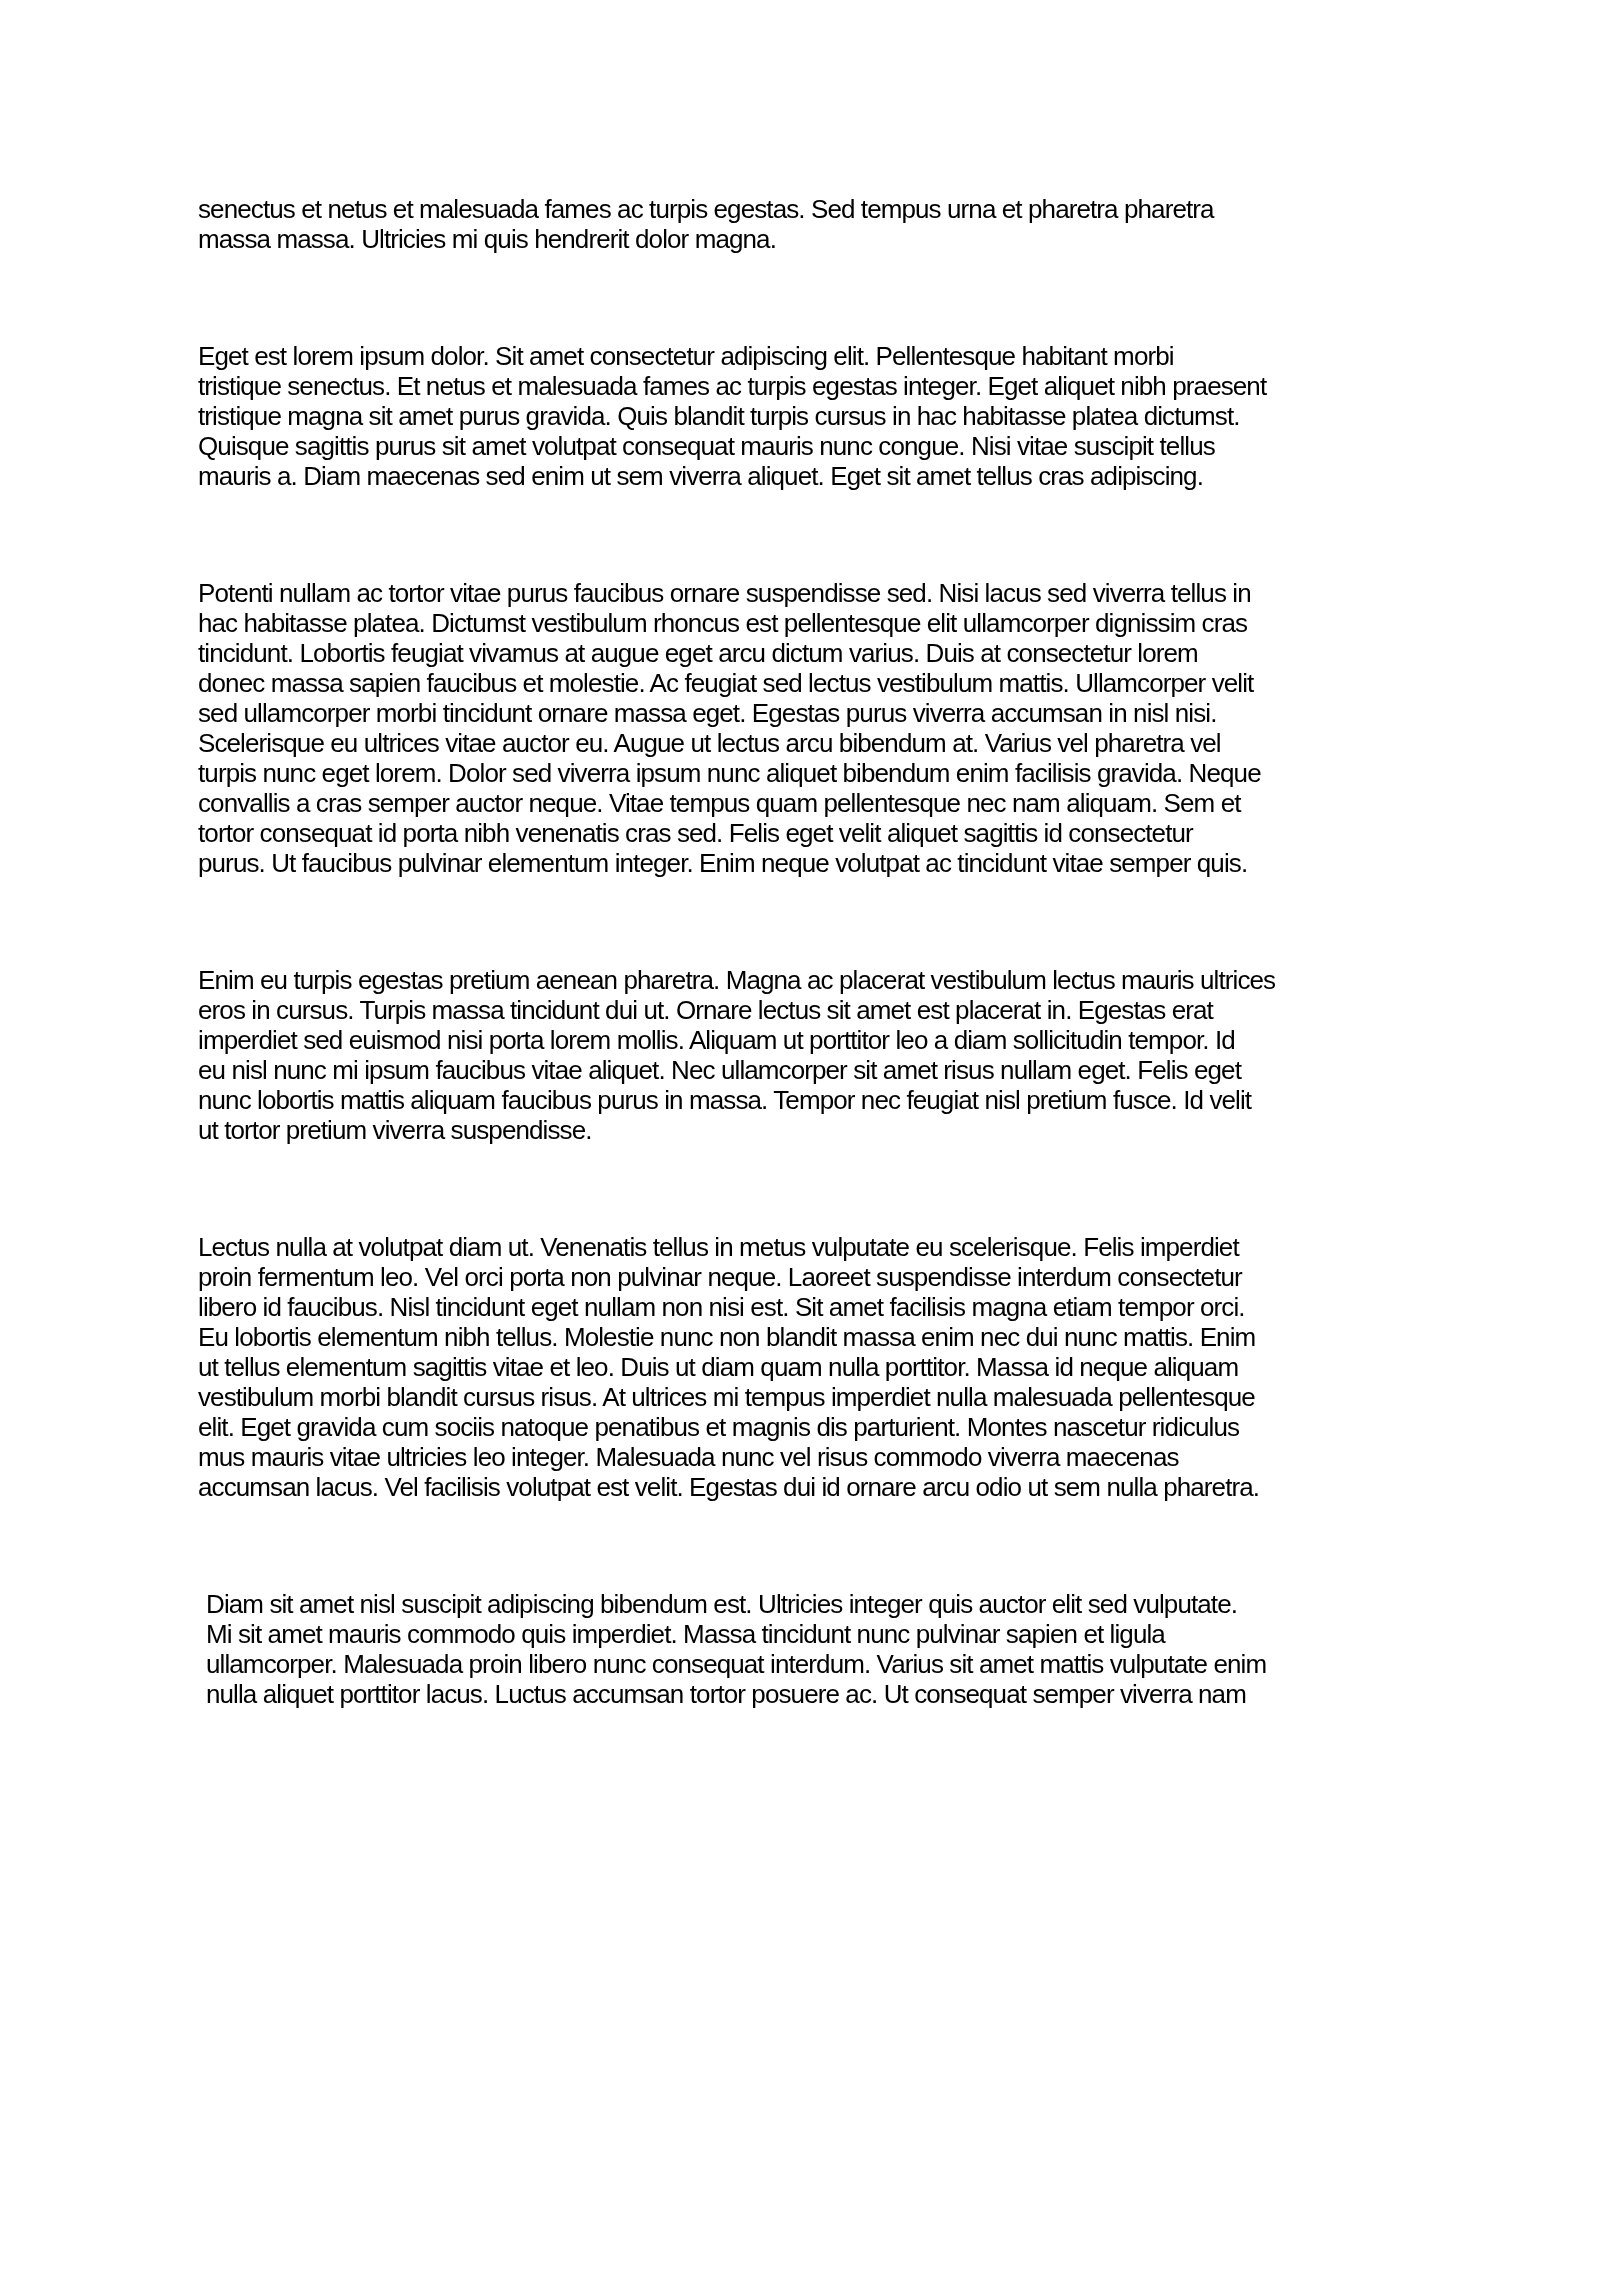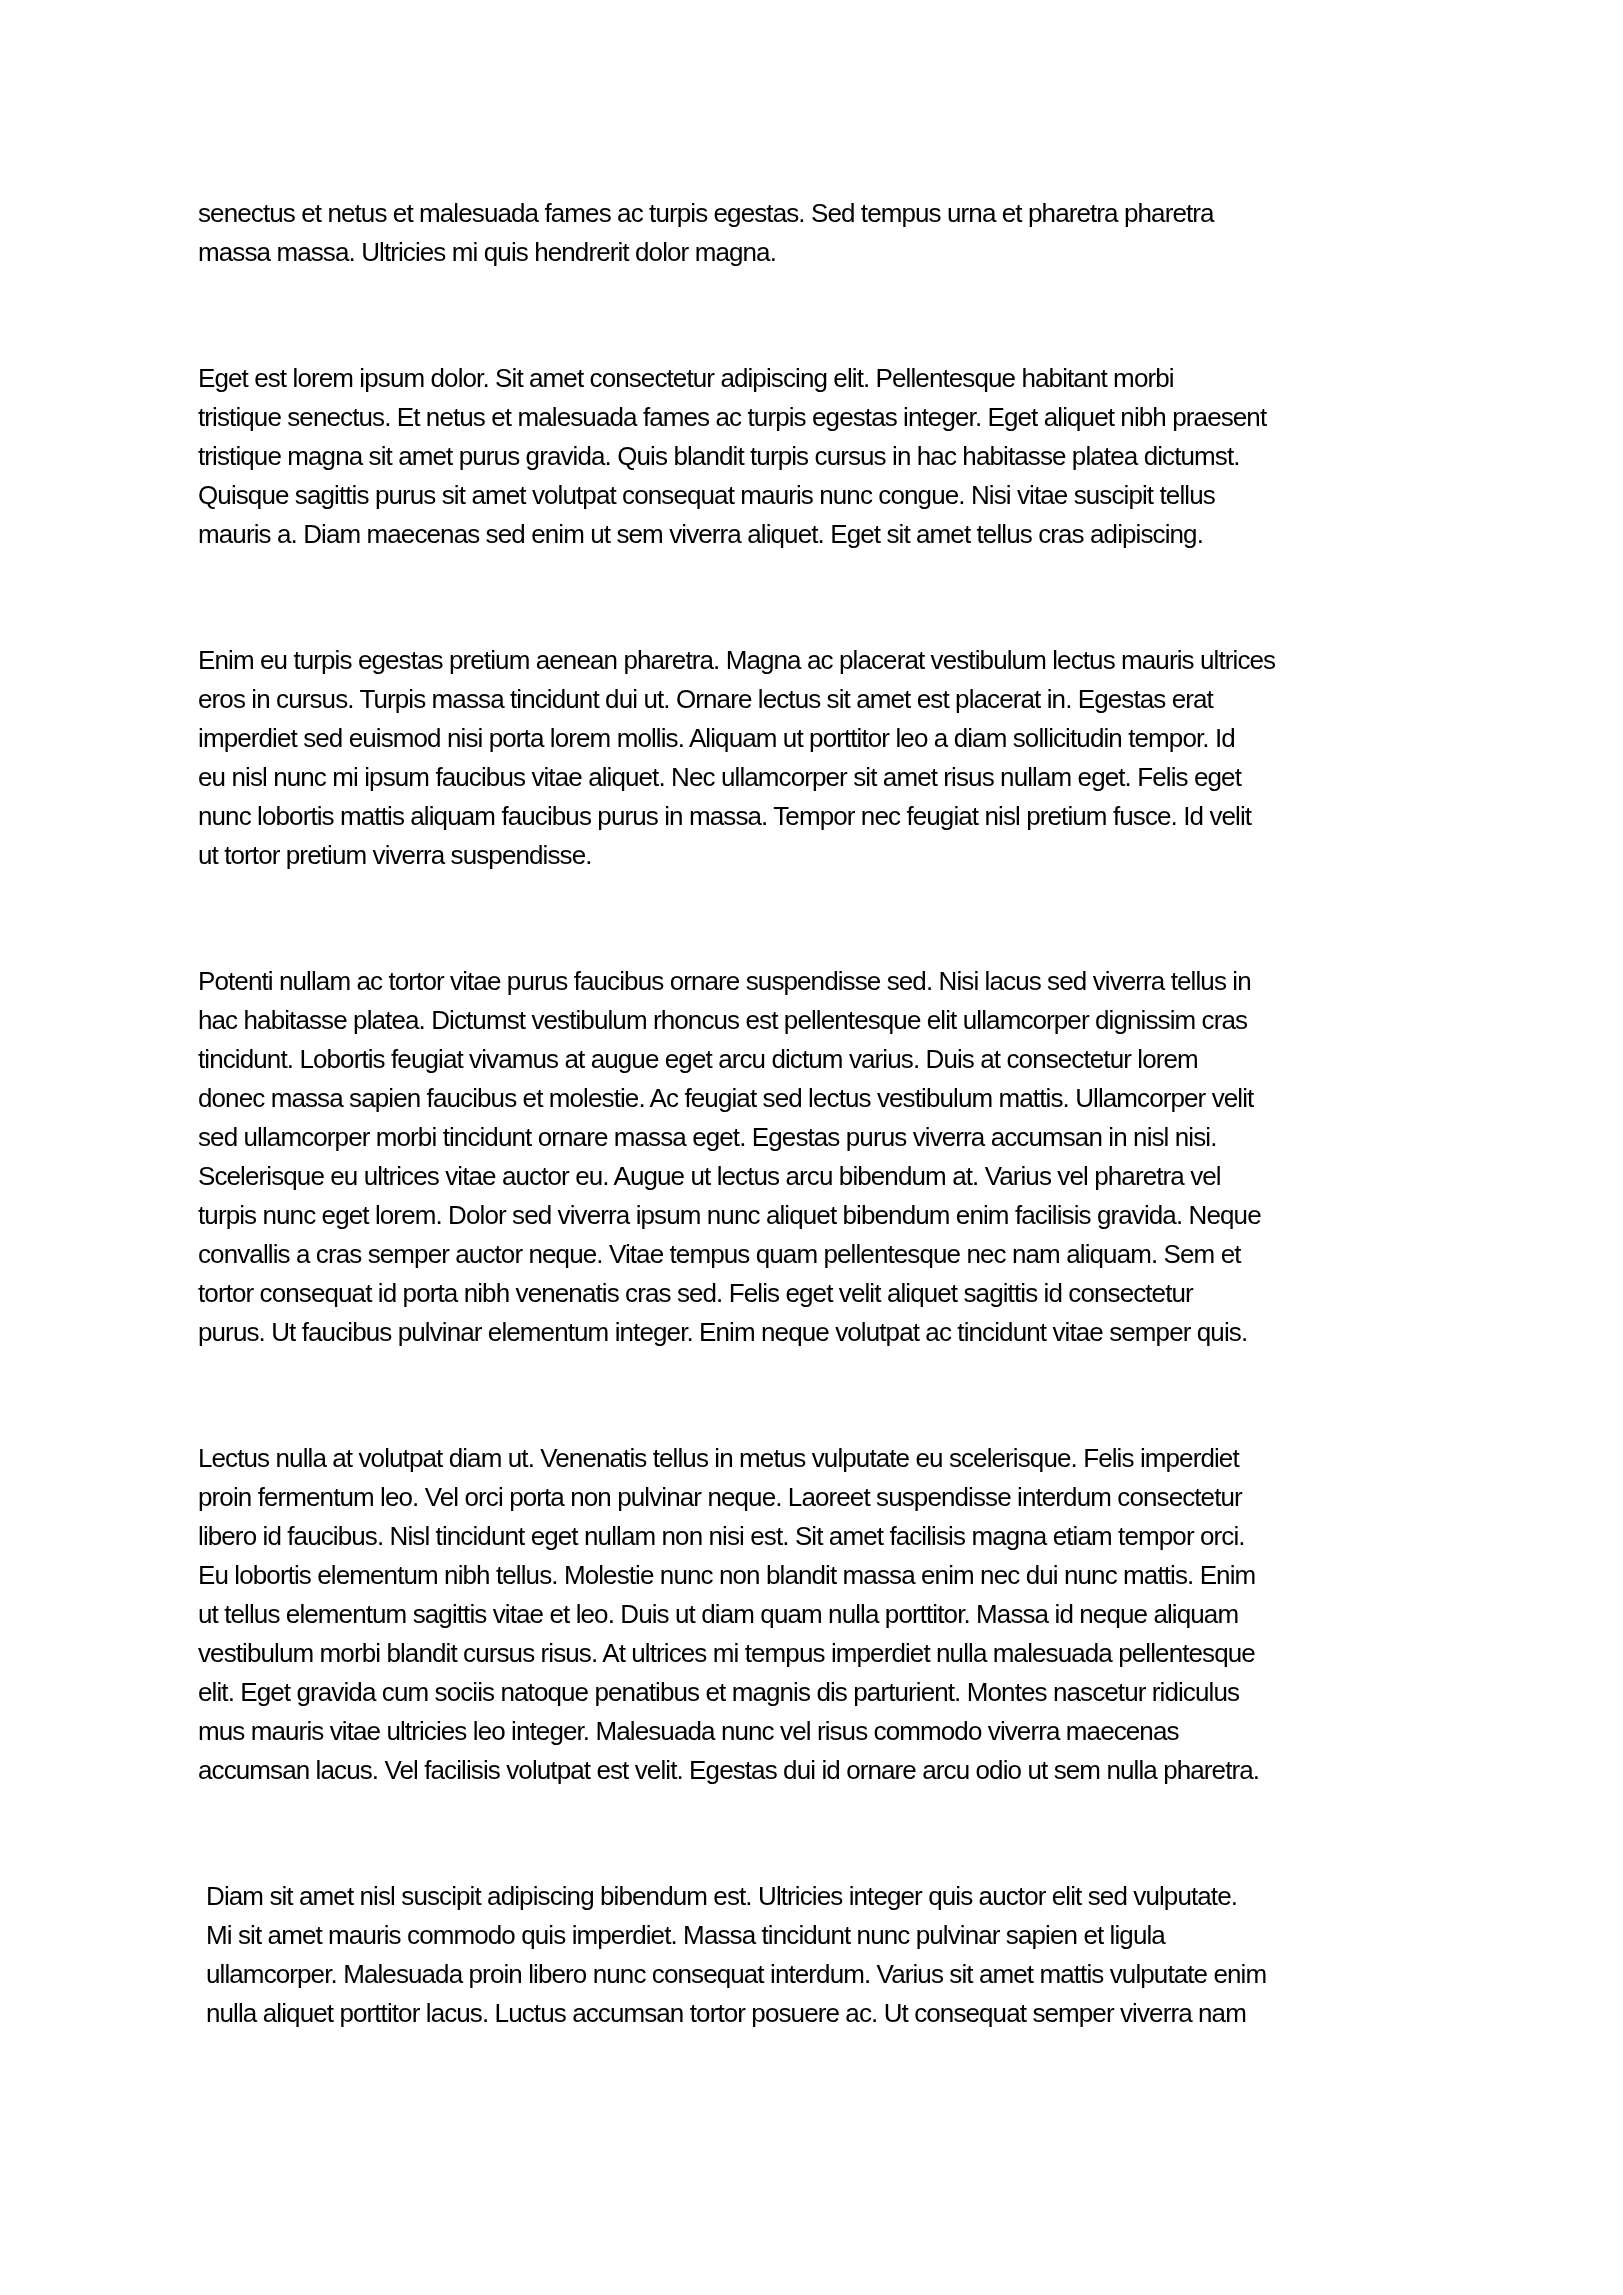--- a/index.html
+++ b/index.html
@@ -25,21 +25,21 @@
       position: absolute;
       left: 198px;
       top: 194px;
       width: 1341px;
     }
     p.para {
       margin: 0 0 87px 0;
       padding: 0;
       font-family: "Liberation Sans", "DejaVu Sans", sans-serif;
       font-size: 26px;
-      line-height: 39px;
+      line-height: 30px;
       letter-spacing: -0.9px;
       color: #000000;
       white-space: pre;  
     }
     p.para:last-child {
       margin-bottom: 0;
       margin-left: 8px;
     }
   </style>
 </head>
@@ -47,36 +47,36 @@
 
 <div class="page">
   <div class="textblock">
     <p class="para">senectus et netus et malesuada fames ac turpis egestas. Sed tempus urna et pharetra pharetra
 massa massa. Ultricies mi quis hendrerit dolor magna.</p>
     <p class="para">Eget est lorem ipsum dolor. Sit amet consectetur adipiscing elit. Pellentesque habitant morbi
 tristique senectus. Et netus et malesuada fames ac turpis egestas integer. Eget aliquet nibh praesent
 tristique magna sit amet purus gravida. Quis blandit turpis cursus in hac habitasse platea dictumst.
 Quisque sagittis purus sit amet volutpat consequat mauris nunc congue. Nisi vitae suscipit tellus
 mauris a. Diam maecenas sed enim ut sem viverra aliquet. Eget sit amet tellus cras adipiscing.</p>
-    <p class="para">Enim eu turpis egestas pretium aenean pharetra. Magna ac placerat vestibulum lectus mauris ultrices
-eros in cursus. Turpis massa tincidunt dui ut. Ornare lectus sit amet est placerat in. Egestas erat
-imperdiet sed euismod nisi porta lorem mollis. Aliquam ut porttitor leo a diam sollicitudin tempor. Id
-eu nisl nunc mi ipsum faucibus vitae aliquet. Nec ullamcorper sit amet risus nullam eget. Felis eget
-nunc lobortis mattis aliquam faucibus purus in massa. Tempor nec feugiat nisl pretium fusce. Id velit
-ut tortor pretium viverra suspendisse.</p>
     <p class="para">Potenti nullam ac tortor vitae purus faucibus ornare suspendisse sed. Nisi lacus sed viverra tellus in
 hac habitasse platea. Dictumst vestibulum rhoncus est pellentesque elit ullamcorper dignissim cras
 tincidunt. Lobortis feugiat vivamus at augue eget arcu dictum varius. Duis at consectetur lorem
 donec massa sapien faucibus et molestie. Ac feugiat sed lectus vestibulum mattis. Ullamcorper velit
 sed ullamcorper morbi tincidunt ornare massa eget. Egestas purus viverra accumsan in nisl nisi.
 Scelerisque eu ultrices vitae auctor eu. Augue ut lectus arcu bibendum at. Varius vel pharetra vel
 turpis nunc eget lorem. Dolor sed viverra ipsum nunc aliquet bibendum enim facilisis gravida. Neque
 convallis a cras semper auctor neque. Vitae tempus quam pellentesque nec nam aliquam. Sem et
 tortor consequat id porta nibh venenatis cras sed. Felis eget velit aliquet sagittis id consectetur
 purus. Ut faucibus pulvinar elementum integer. Enim neque volutpat ac tincidunt vitae semper quis.</p>
+    <p class="para">Enim eu turpis egestas pretium aenean pharetra. Magna ac placerat vestibulum lectus mauris ultrices
+eros in cursus. Turpis massa tincidunt dui ut. Ornare lectus sit amet est placerat in. Egestas erat
+imperdiet sed euismod nisi porta lorem mollis. Aliquam ut porttitor leo a diam sollicitudin tempor. Id
+eu nisl nunc mi ipsum faucibus vitae aliquet. Nec ullamcorper sit amet risus nullam eget. Felis eget
+nunc lobortis mattis aliquam faucibus purus in massa. Tempor nec feugiat nisl pretium fusce. Id velit
+ut tortor pretium viverra suspendisse.</p>
     <p class="para">Lectus nulla at volutpat diam ut. Venenatis tellus in metus vulputate eu scelerisque. Felis imperdiet
 proin fermentum leo. Vel orci porta non pulvinar neque. Laoreet suspendisse interdum consectetur
 libero id faucibus. Nisl tincidunt eget nullam non nisi est. Sit amet facilisis magna etiam tempor orci.
 Eu lobortis elementum nibh tellus. Molestie nunc non blandit massa enim nec dui nunc mattis. Enim
 ut tellus elementum sagittis vitae et leo. Duis ut diam quam nulla porttitor. Massa id neque aliquam
 vestibulum morbi blandit cursus risus. At ultrices mi tempus imperdiet nulla malesuada pellentesque
 elit. Eget gravida cum sociis natoque penatibus et magnis dis parturient. Montes nascetur ridiculus
 mus mauris vitae ultricies leo integer. Malesuada nunc vel risus commodo viverra maecenas
 accumsan lacus. Vel facilisis volutpat est velit. Egestas dui id ornare arcu odio ut sem nulla pharetra.</p>
     <p class="para">Diam sit amet nisl suscipit adipiscing bibendum est. Ultricies integer quis auctor elit sed vulputate.

